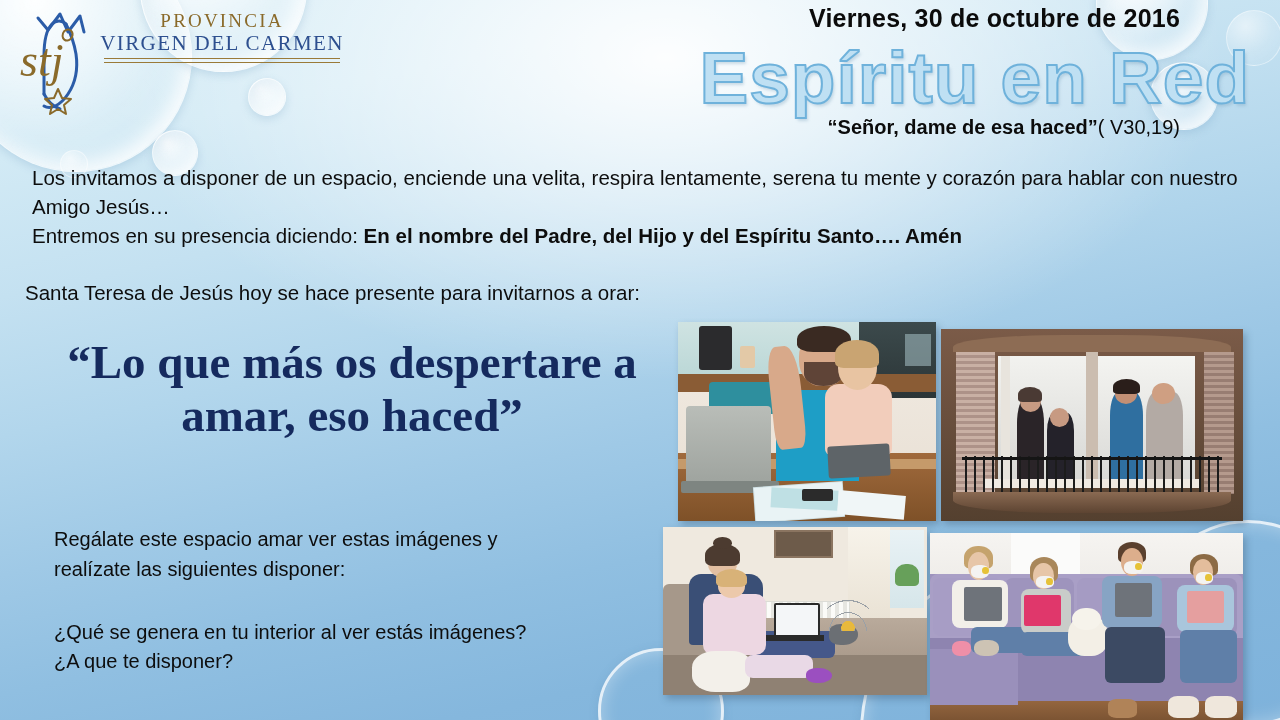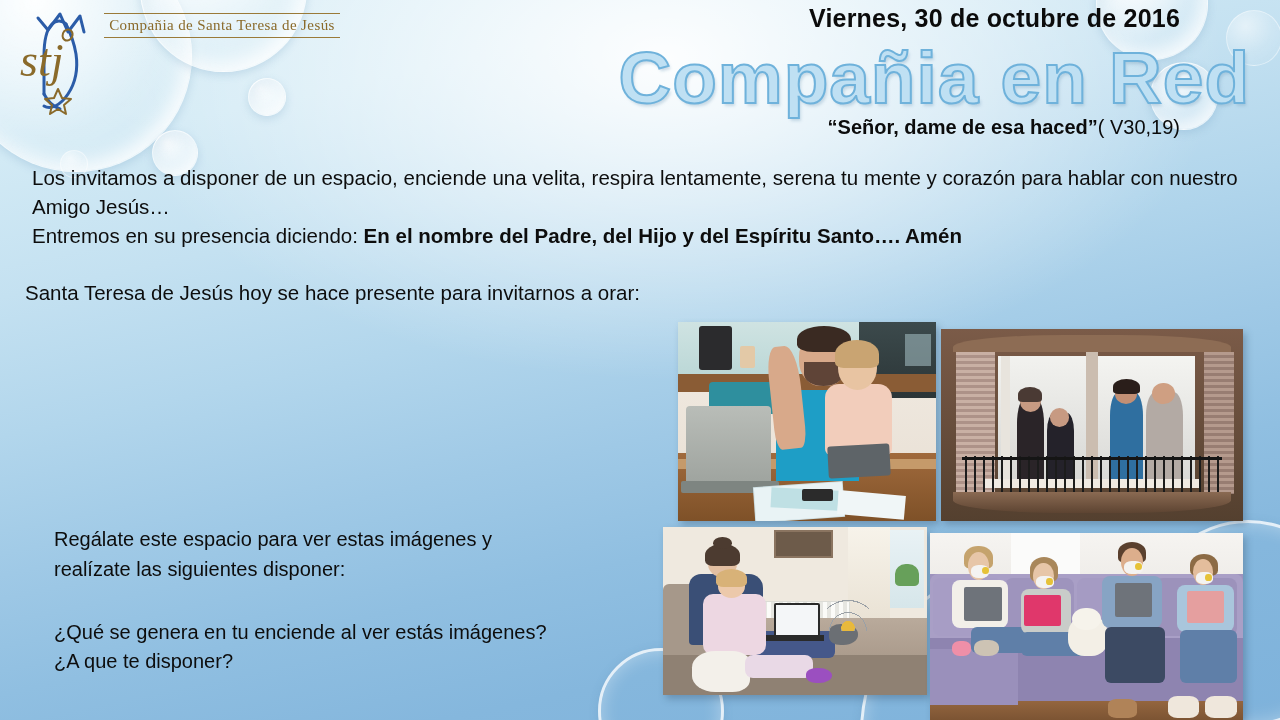--- a/index.html
+++ b/index.html
@@ -342,48 +342,50 @@
     <svg id="crest" viewBox="0 0 132 128" aria-hidden="true">
       <path d="M30 16 L40 28 L52 12 L60 30 L72 14 L76 30" fill="none" stroke="#2b5ca8" stroke-width="3" stroke-linejoin="round" stroke-linecap="round"></path>
       <path d="M58 22 C 62 30, 66 40, 68 52 C 70 66, 68 80, 60 92 C 52 104, 42 108, 36 104" fill="none" stroke="#2b5ca8" stroke-width="3" stroke-linecap="round"></path>
       <path d="M58 22 C 54 18, 48 18, 44 22 C 38 28, 36 40, 36 54 L36 92" fill="none" stroke="#2b5ca8" stroke-width="3" stroke-linecap="round"></path>
       <path d="M36 92 C 40 100, 46 105, 52 107" fill="none" stroke="#2b5ca8" stroke-width="3" stroke-linecap="round"></path>
       <path d="M58 28 C 62 26, 66 30, 64 35 C 62 39, 57 40, 55 36 C 54 33, 55 29, 58 28 Z" fill="none" stroke="#8a6a2a" stroke-width="2"></path>
       <path d="M46 96 l4 -9 l4 9 l9 1 l-7 6 l2 9 l-8 -5 l-8 5 l2 -9 l-7 -6 z" fill="none" stroke="#8a6a2a" stroke-width="2" stroke-linejoin="round"></path>
       <text x="12" y="74" font-family="Liberation Serif, serif" font-style="italic" font-size="46" fill="#8a6a2a">stj</text>
     </svg>
     <div id="logo-text">
+      <div class="logo-line1">PROVINCIA</div>
+      <div class="logo-line2">VIRGEN DEL CARMEN</div>
       <div class="logo-rule"></div>
-      <div class="logo-line3">Compañia de Santa Teresa de Jesús</div>
       <div class="logo-rule"></div>
     </div>
   </div>
 
   <div id="date-line">Viernes, 30 de octubre de 2016</div>
-  <div id="main-title">Compañia en Red</div>
+  <div id="main-title">Espíritu en Red</div>
   <div id="verse-line">
     <span>“Señor, dame de esa haced”</span><span class="vref">( V30,19)</span>
   </div>
 
   <div id="presente-line" class="body-text">Santa Teresa de Jesús hoy se hace presente para invitarnos a orar:</div>
 
   <div id="intro-para" class="body-text">
     <div>Los invitamos a  disponer de un espacio, enciende una velita, respira lentamente, serena tu  mente y corazón para hablar con nuestro Amigo Jesús…</div>
     <div>
       <span>Entremos en su presencia diciendo: </span><span class="b">En el nombre del Padre, del Hijo y del Espíritu Santo…. Amén</span>
     </div>
   </div>
 
+  <div id="quote">“Lo que más os despertare a amar, eso haced”</div>
 
   <div id="invite-para" class="body-text">
-    <div>Regálate este espacio para ver estas imágenes y</div>
+    <div>Regálate este espacio amar ver estas imágenes y</div>
     <div>realízate las siguientes disponer:</div>
   </div>
   <div id="questions-para" class="body-text">
-    <div>¿Qué se genera en tu enciende al ver estás imágenes?</div>
+    <div>¿Qué se genera en tu interior al ver estás imágenes?</div>
     <div>¿A que te disponer?</div>
   </div>
 
   <div class="photo" id="photo-1">
     <div class="ph-inner">
       <div class="p1-wall"></div>
         <div class="p1-darkright"></div>
         <div class="p1-winlight"></div>
       <div class="p1-counter"></div>
         <div class="p1-appliance"></div>

